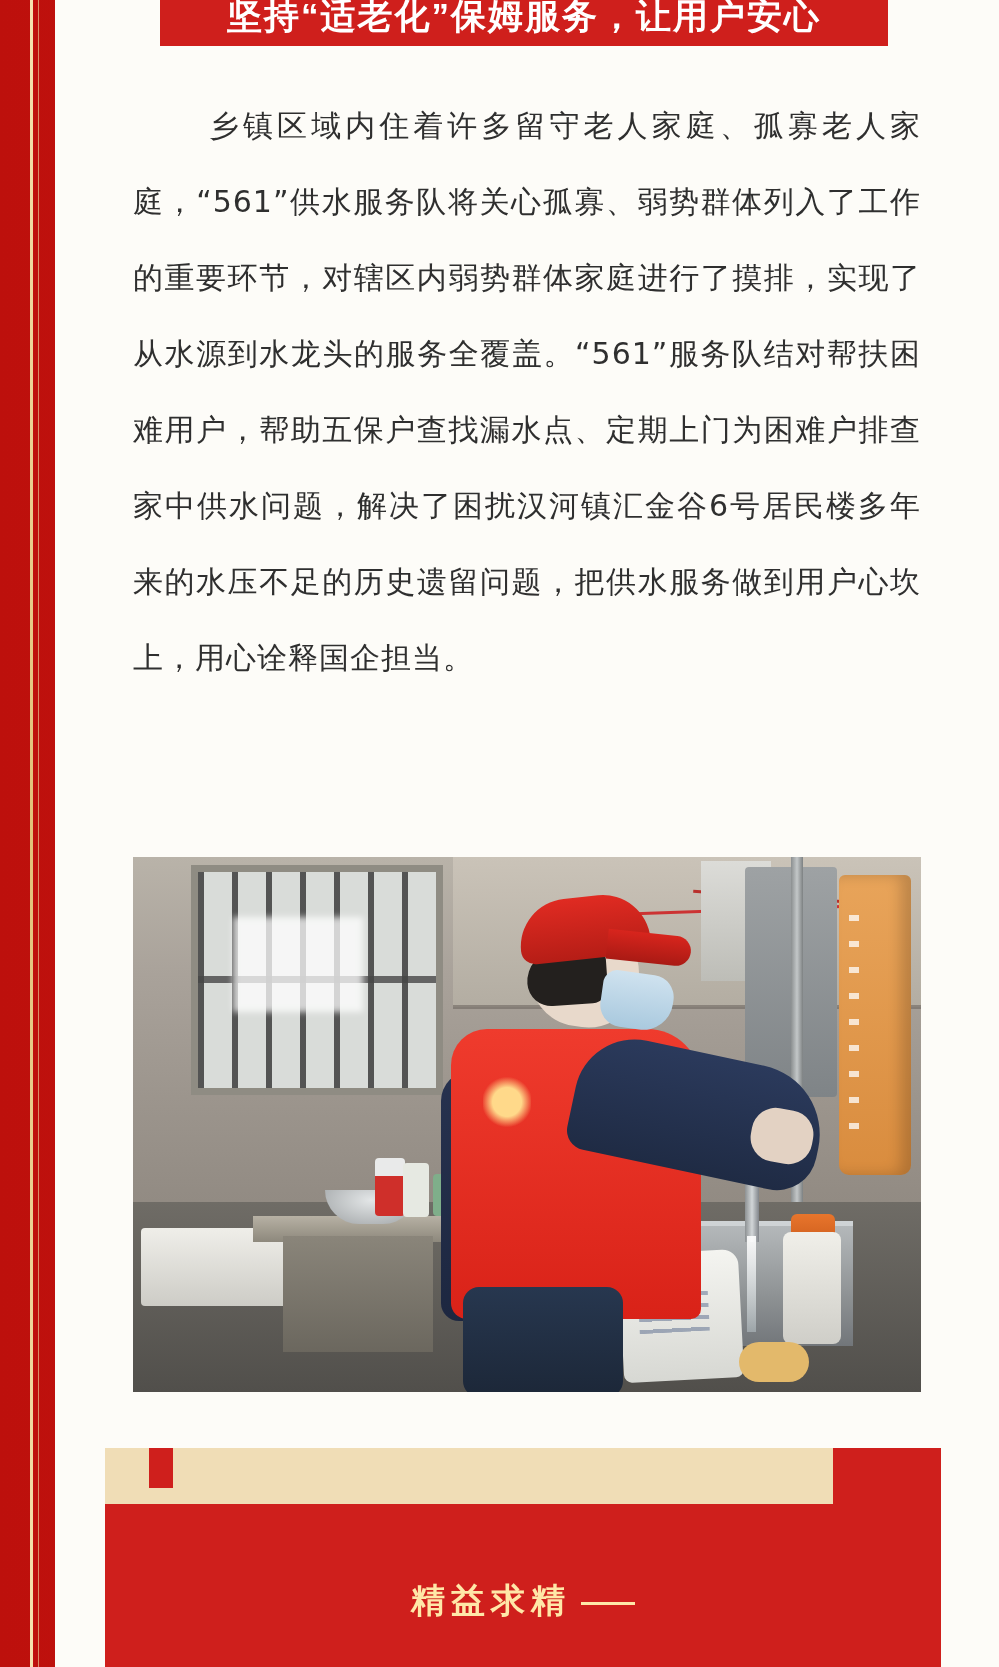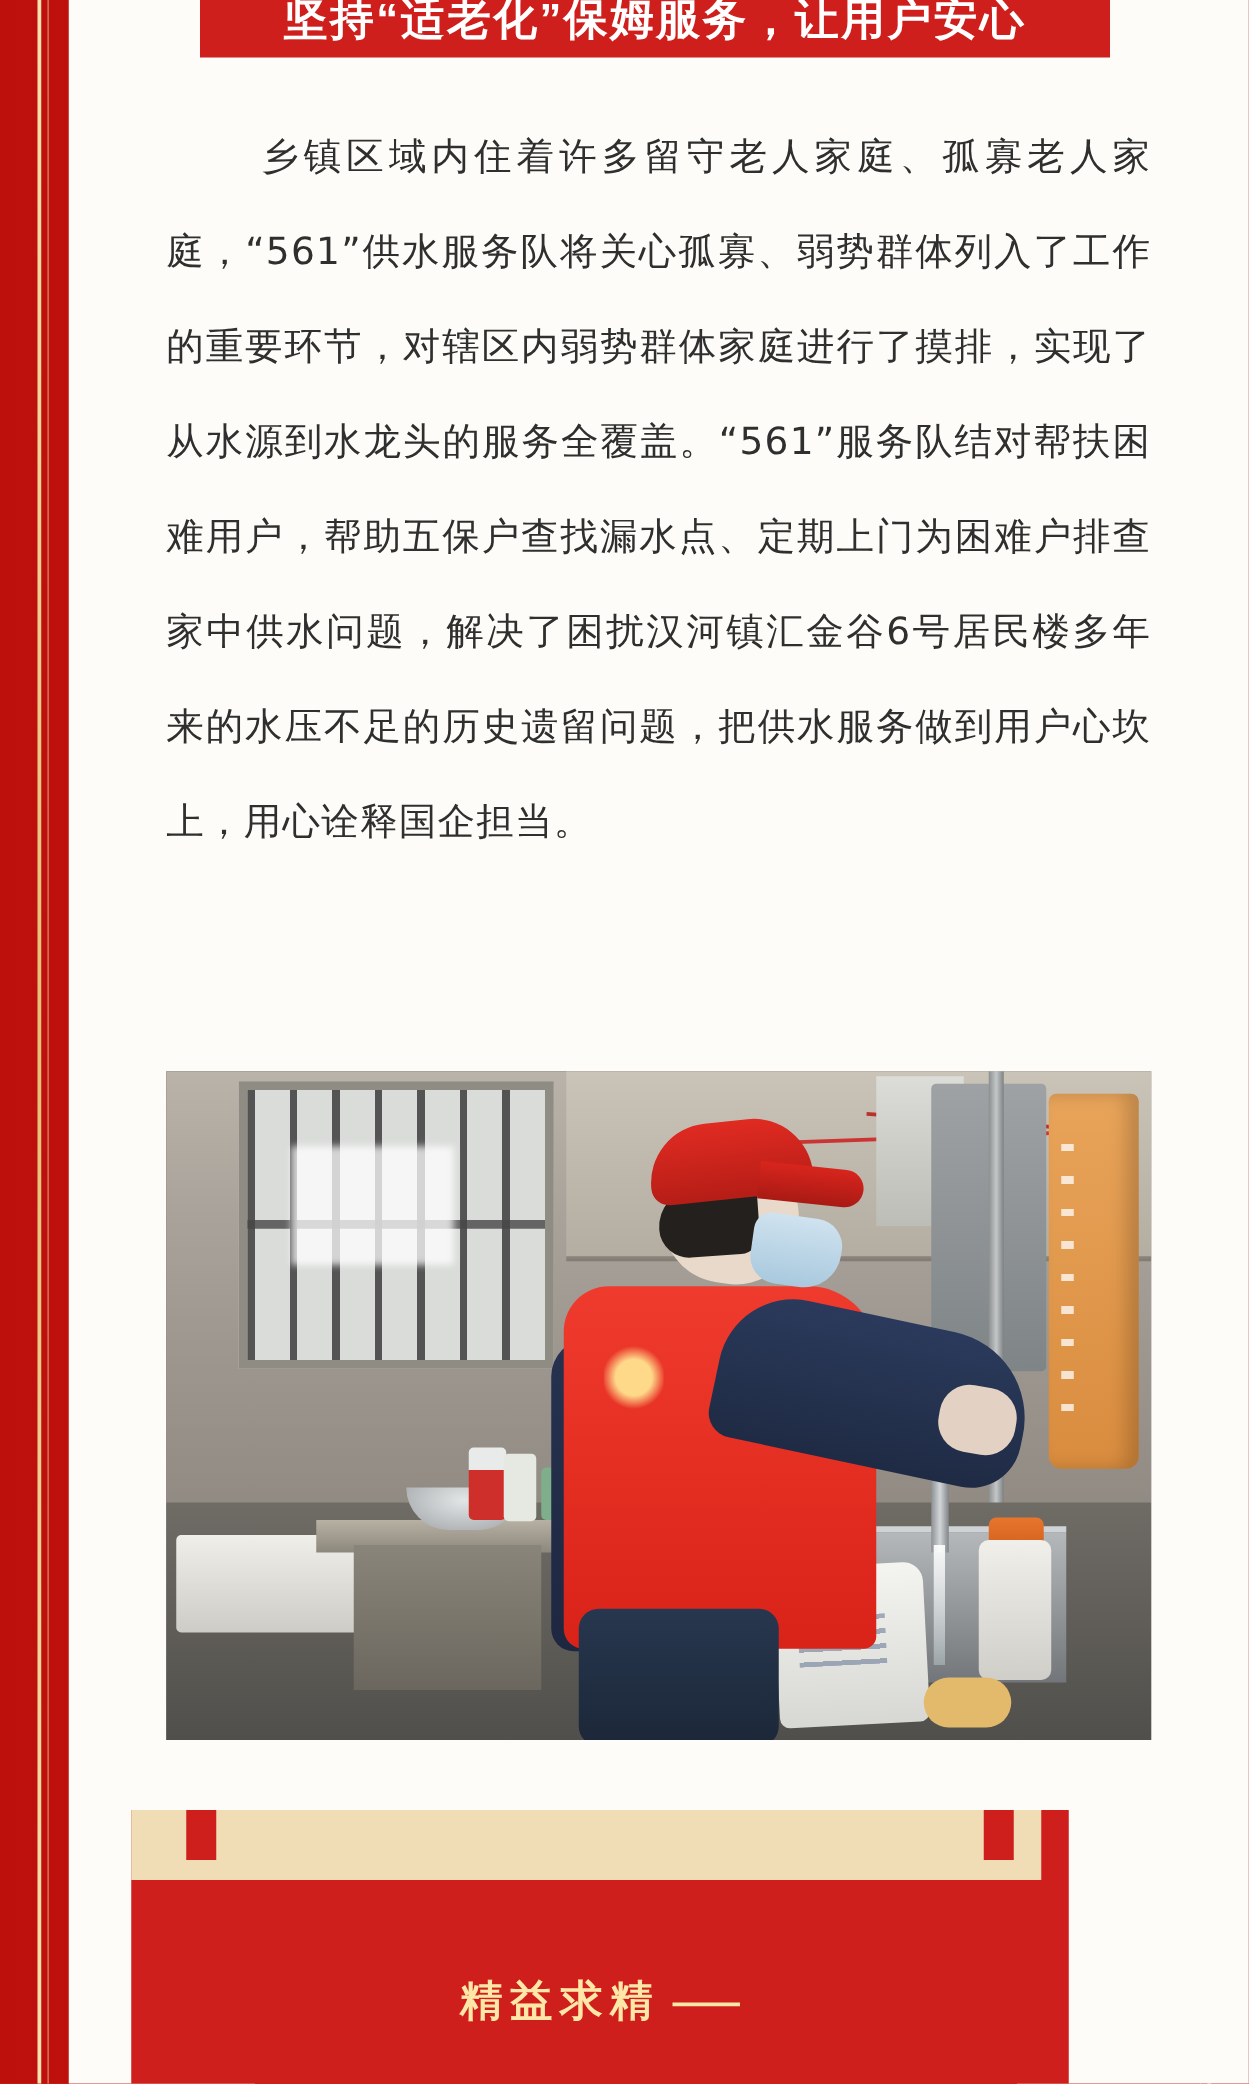--- a/index.html
+++ b/index.html
@@ -309,21 +309,21 @@
     position:absolute; left:330px; top:430px; width:160px; height:110px;
     background: linear-gradient(180deg,#27374f,#1c2738);
     border-radius: 16px;
   }
 
   
   .bottom-deco {
     position:absolute;
     left: 105px;
     top: 1448px;
-    width: 750px;
+    width: 836px;
     height: 219px;
     background: #cf1f1c;
   }
   .bottom-cream {
     position:absolute;
     left: 0; top: 0; width: 728px; height: 56px;
     background: #f0ddb6;
   }
   .deco-tick {
     position:absolute; top:0; width:24px; height:40px; background:#cf1f1c;

